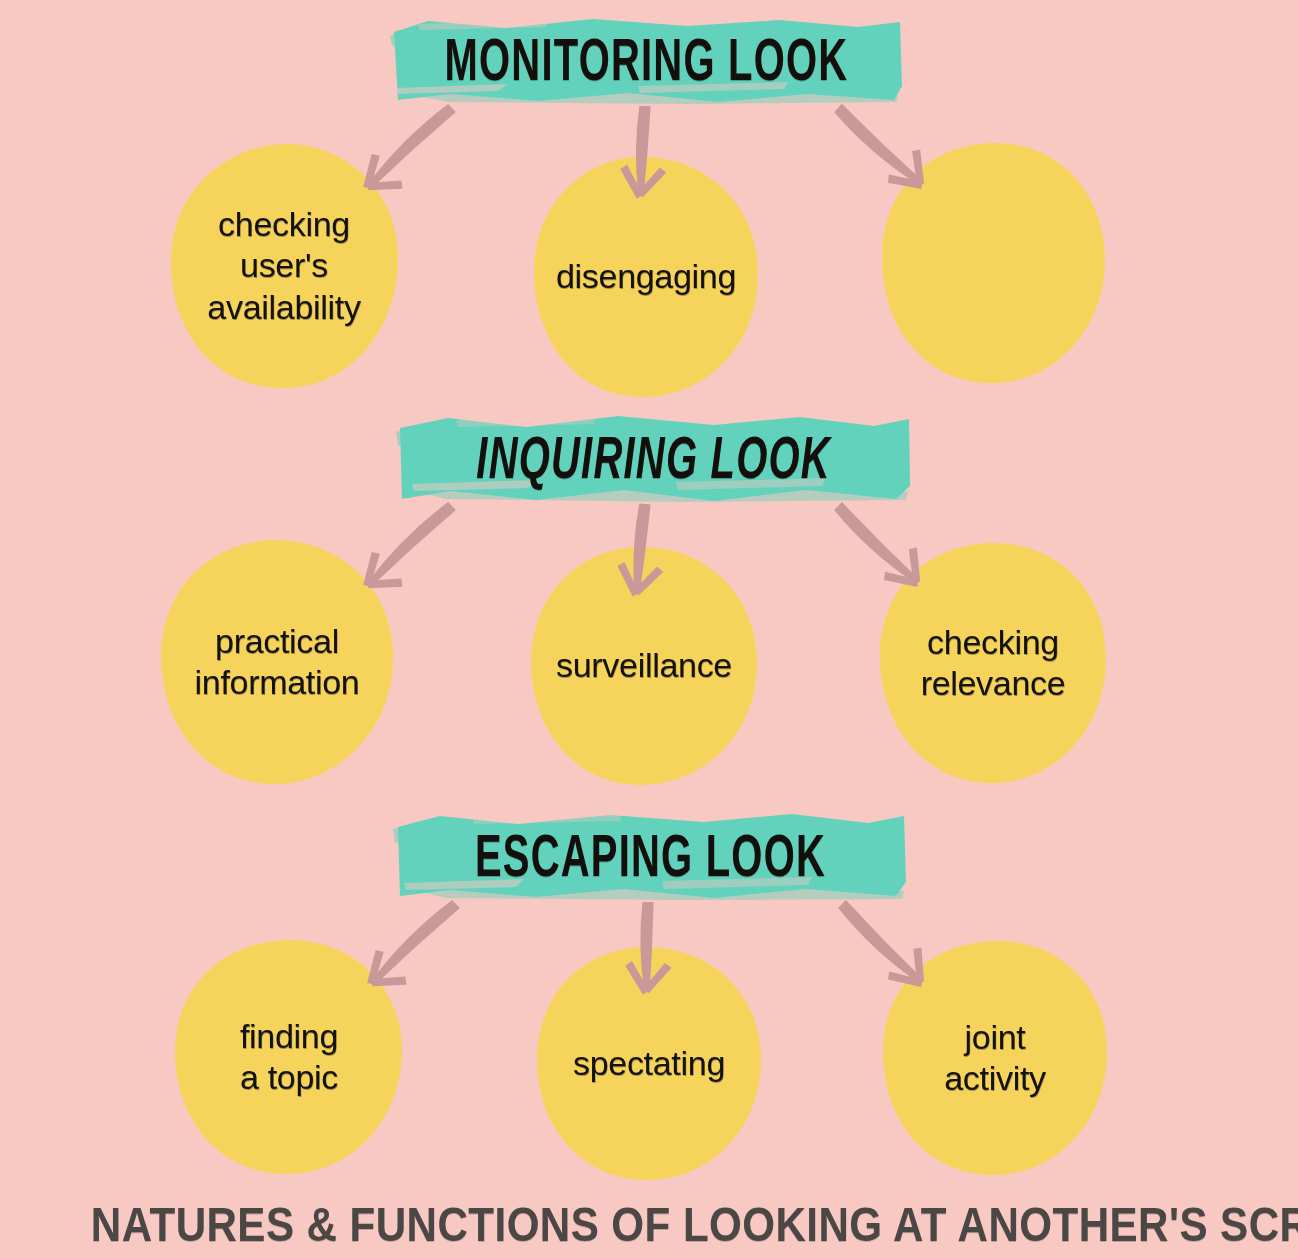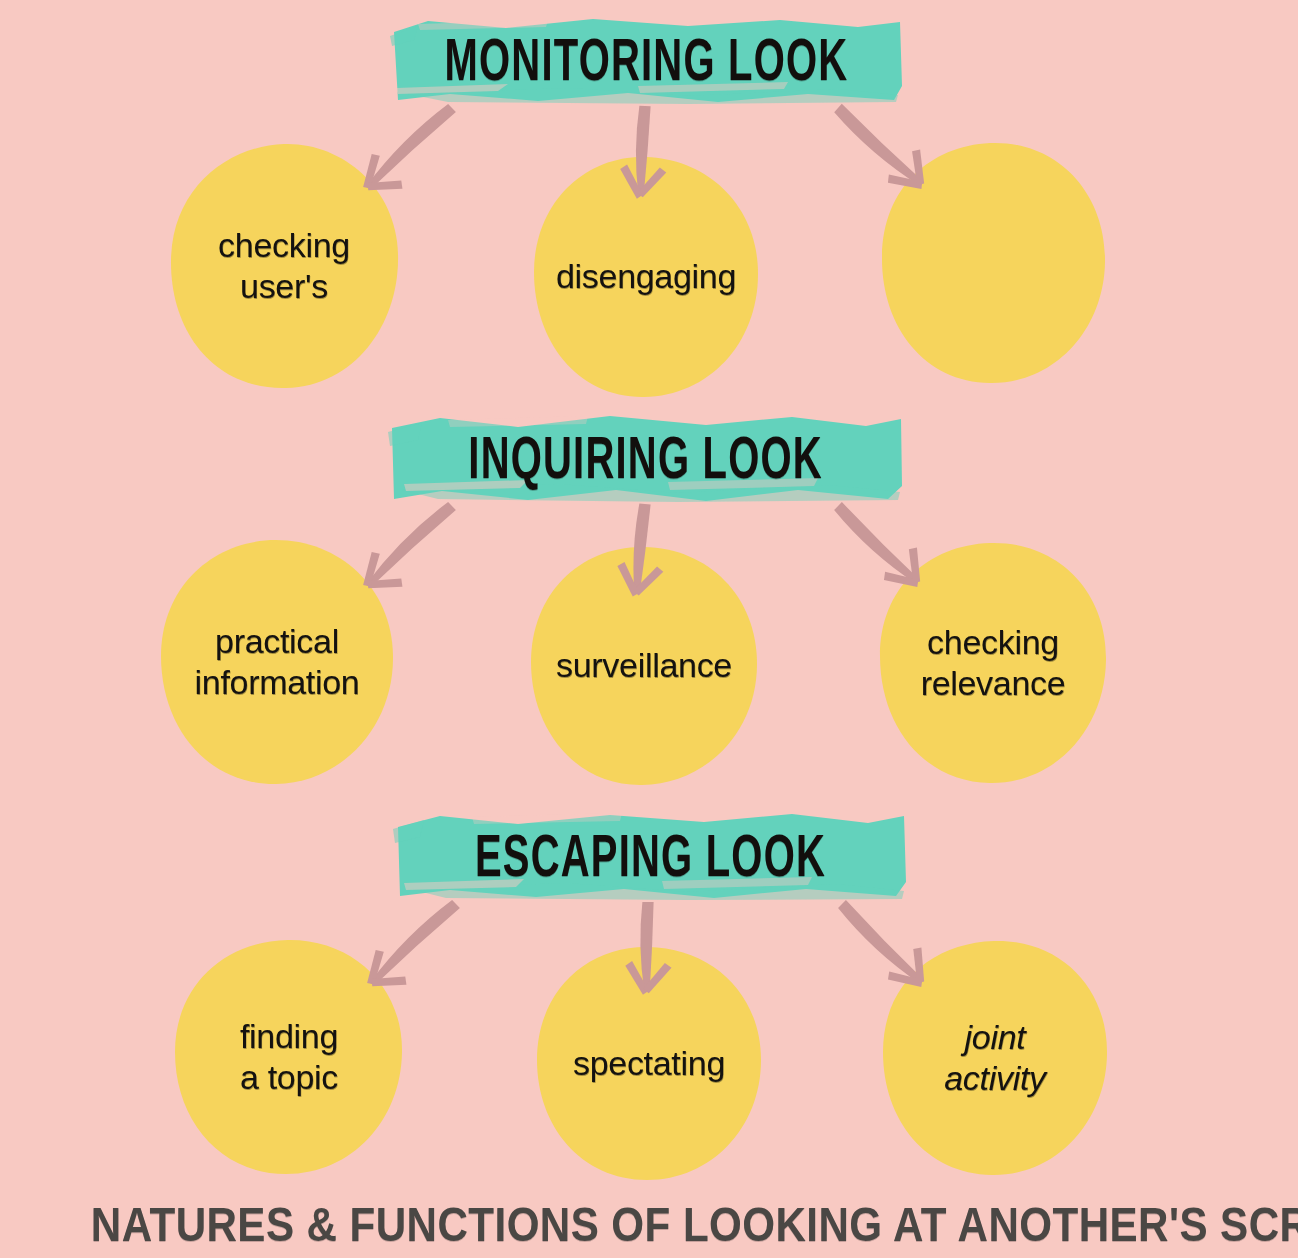--- a/index.html
+++ b/index.html
@@ -121,41 +121,42 @@
   </div>
 
   <div class="blob" style="left:168px;top:142px;width:232px;height:248px;">
     <svg viewBox="0 0 232 248">
       <path d="M116,2 C172,0 228,44 230,112 C232,180 188,244 118,246
                C48,248 2,192 3,118 C4,46 60,4 116,2 Z" fill="#f6d45c"></path>
     </svg>
     <div class="btext">
       <span>checking</span>
       <span>user's</span>
+      <span>availability</span>
     </div>
   </div>
 
   <div class="blob" style="left:532px;top:156px;width:228px;height:242px;">
     <svg viewBox="0 0 228 242">
       <path d="M114,1 C176,3 226,50 226,118 C226,188 176,240 112,241
                C46,242 2,186 2,116 C2,48 52,-1 114,1 Z" fill="#f6d45c"></path>
     </svg>
     <div class="btext">
       <span>disengaging</span>
     </div>
   </div>
 
   <div class="blob" style="left:878px;top:140px;width:230px;height:246px;">
     <svg viewBox="0 0 230 246">
       <path d="M112,3 C178,0 228,52 227,122 C226,190 176,244 112,243
                C46,242 3,186 4,116 C5,48 52,6 112,3 Z" fill="#f6d45c"></path>
     </svg>
   </div>
 
-  <div class="banner" style="left:388px;top:414px;width:516px;height:88px;">
+  <div class="banner" style="left:396px;top:414px;width:516px;height:88px;font-style:italic;">
     <svg class="paint" viewBox="0 0 516 88" preserveAspectRatio="none">
       <path d="M4,14 L52,4 L130,13 L222,2 L318,11 L404,3 L478,12 L513,5
                L514,72 L500,85 L410,76 L318,87 L228,76 L140,86 L54,77 L6,85 Z" fill="#63d2bc"></path>
       <path d="M0,18 L34,9 L30,26 L2,32 Z" fill="#63d2bc" opacity=".5"></path>
       <path d="M14,76 L170,70 L290,79 L440,71 L512,78 L510,86 L290,88 L50,85 Z" fill="#63d2bc" opacity=".45"></path>
       <path d="M16,70 L140,66 L132,74 L18,77 Z" fill="#f8c9c2" opacity=".5"></path>
       <path d="M280,68 L430,64 L426,72 L282,76 Z" fill="#f8c9c2" opacity=".4"></path>
       <path d="M60,6 L200,2 L198,10 L62,13 Z" fill="#f8c9c2" opacity=".3"></path>
     </svg>
     <div class="blabel">INQUIRING LOOK</div>
@@ -220,21 +221,21 @@
   <div class="blob" style="left:534px;top:946px;width:230px;height:236px;">
     <svg viewBox="0 0 230 236">
       <path d="M114,1 C178,2 227,48 227,114 C227,182 177,234 113,234
                C47,234 3,180 3,114 C3,46 52,0 114,1 Z" fill="#f6d45c"></path>
     </svg>
     <div class="btext">
       <span>spectating</span>
     </div>
   </div>
 
-  <div class="blob" style="left:880px;top:938px;width:230px;height:240px;font-style:italic;">
+  <div class="blob" style="left:880px;top:938px;width:230px;height:240px;">
     <svg viewBox="0 0 230 240">
       <path d="M114,3 C178,1 228,48 227,116 C226,184 176,238 112,237
                C46,236 3,182 3,114 C3,46 52,5 114,3 Z" fill="#f6d45c"></path>
     </svg>
     <div class="btext">
       <span>joint</span>
       <span>activity</span>
     </div>
   </div>
 

